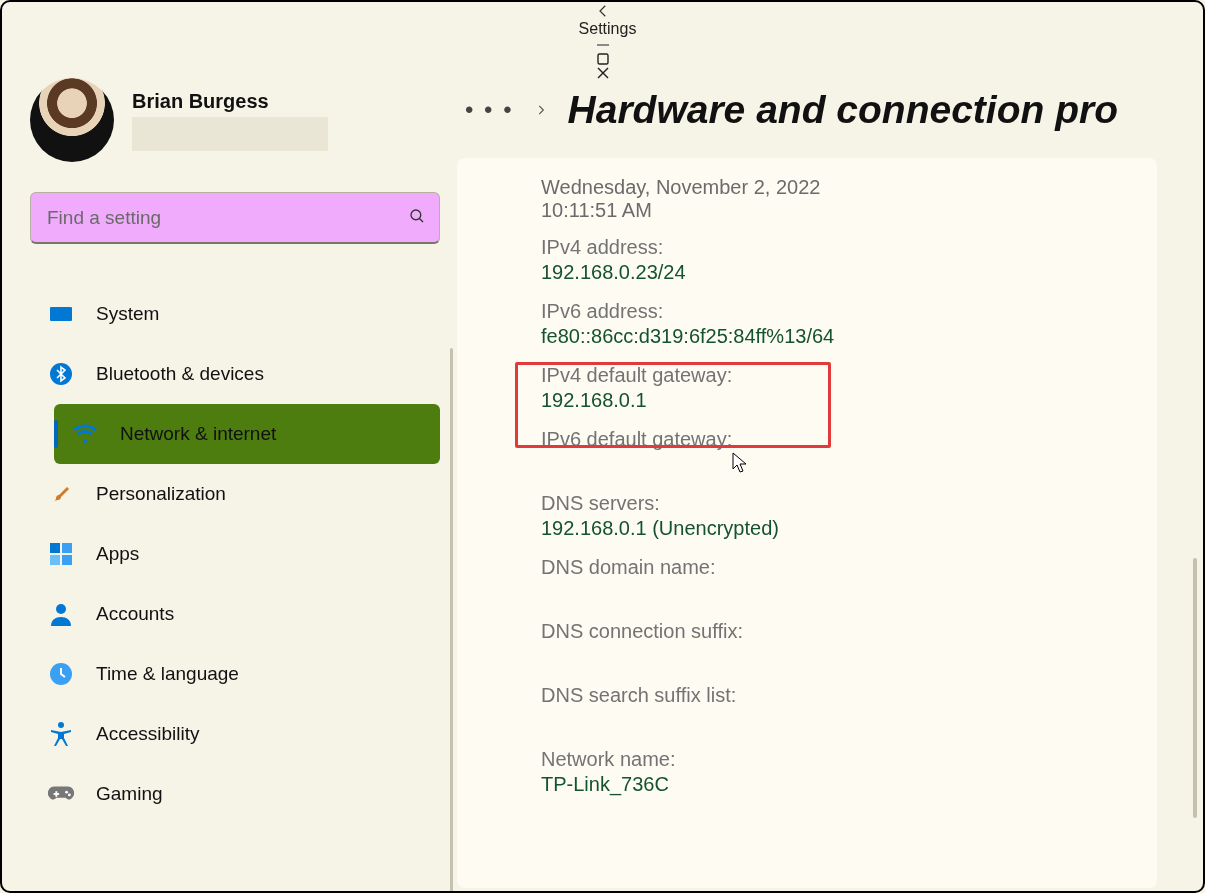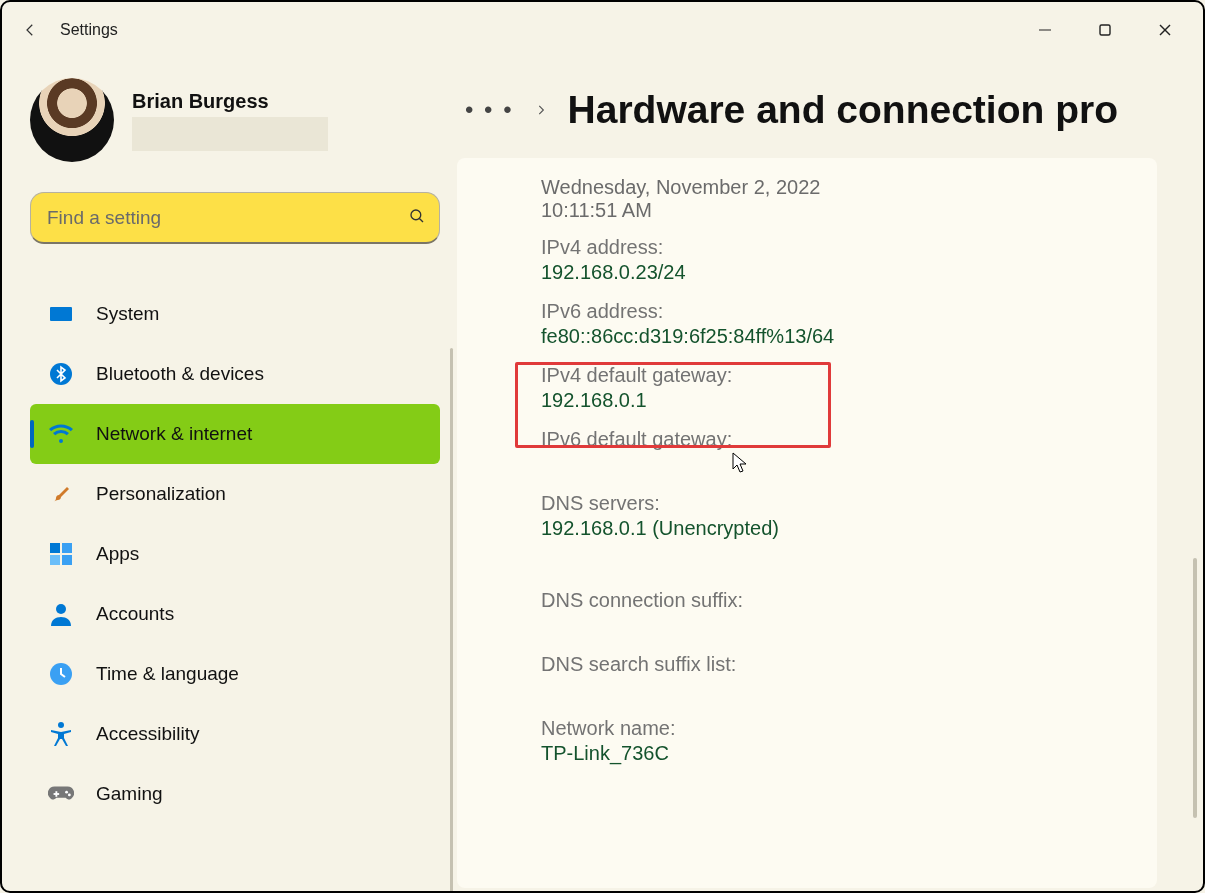--- a/index.html
+++ b/index.html
@@ -11,20 +11,21 @@
     border-radius: 10px;
     position: relative;
   }
 
   
   .titlebar {
     display: flex;
     align-items: center;
     height: 56px;
     padding: 0 8px;
+    flex-direction: column;
   }
   .titlebar .back {
     width: 40px; height: 40px;
     display:flex; align-items:center; justify-content:center;
     color:#333;
   }
   .titlebar .title { margin-left: 10px; font-size: 16px; color:#222; }
   .titlebar .spacer { flex: 1; }
   .winbtn {
     width: 60px; height: 40px;
@@ -65,22 +66,22 @@
   .searchwrap {
     position:relative;
     width: 410px;
     margin-bottom: 40px;
   }
   .search {
     width: 100%;
     height: 52px;
     border: 1px solid #b6b1a0;
     border-bottom: 2px solid #7a7566;
-    background: #fde047;
-    border-radius: 14px;
+    background: #f0abfc;
+    border-radius: 6px;
     padding: 0 48px 0 16px;
     font-size: 19px;
     color: #555;
   }
   .search::placeholder { color:#6a6a6a; }
   .searchwrap .sicon {
     position:absolute; right:14px; top:50%; transform:translateY(-50%);
     color:#444;
   }
 
@@ -90,22 +91,23 @@
     align-items:center;
     gap: 22px;
     height: 60px;
     padding: 0 18px 0 18px;
     border-radius: 6px;
     font-size: 19px;
     color:#111;
     cursor: pointer;
   }
   .navitem.selected {
-    background: #84cc16;
+    background: #4d7c0f;
     position:relative;
+    margin-left:24px;
   }
   .navitem.selected::before {
     content:"";
     position:absolute;
     left:0; top:16px; bottom:16px;
     width:4px;
     background:#0067c0;
     border-radius:2px;
   }
   .navitem .icn {
@@ -137,20 +139,21 @@
     padding-left: 8px;
     margin-bottom: 26px;
   }
   .dots { font-size: 24px; color:#444; letter-spacing: 2px; line-height:1;}
   .crumb-sep { font-size: 20px; color:#666; }
   .page-title {
     font-size: 39px;
     font-weight: 600;
     color:#111;
     white-space: nowrap;
+    font-style: italic;
   }
 
   .panel {
     margin-left: 0;
     background: #fdfbf2;
     border-radius: 8px;
     padding: 18px 0 0 84px;
     height: 730px;
     width: 700px;
     position:relative;
@@ -379,20 +382,21 @@
 
       <div class="label">IPv4 default gateway:</div>
       <div class="value">192.168.0.1</div>
 
       <div class="label">IPv6 default gateway:</div>
       <div class="value">&nbsp;</div>
 
       <div class="label">DNS servers:</div>
       <div class="value">192.168.0.1 (Unencrypted)</div>
 
+      <div class="label">DNS domain name:</div>
       <div class="value">&nbsp;</div>
 
       <div class="label">DNS connection suffix:</div>
       <div class="value">&nbsp;</div>
 
       <div class="label">DNS search suffix list:</div>
       <div class="value">&nbsp;</div>
 
       <div class="label">Network name:</div>
       <div class="value">TP-Link_736C</div>

